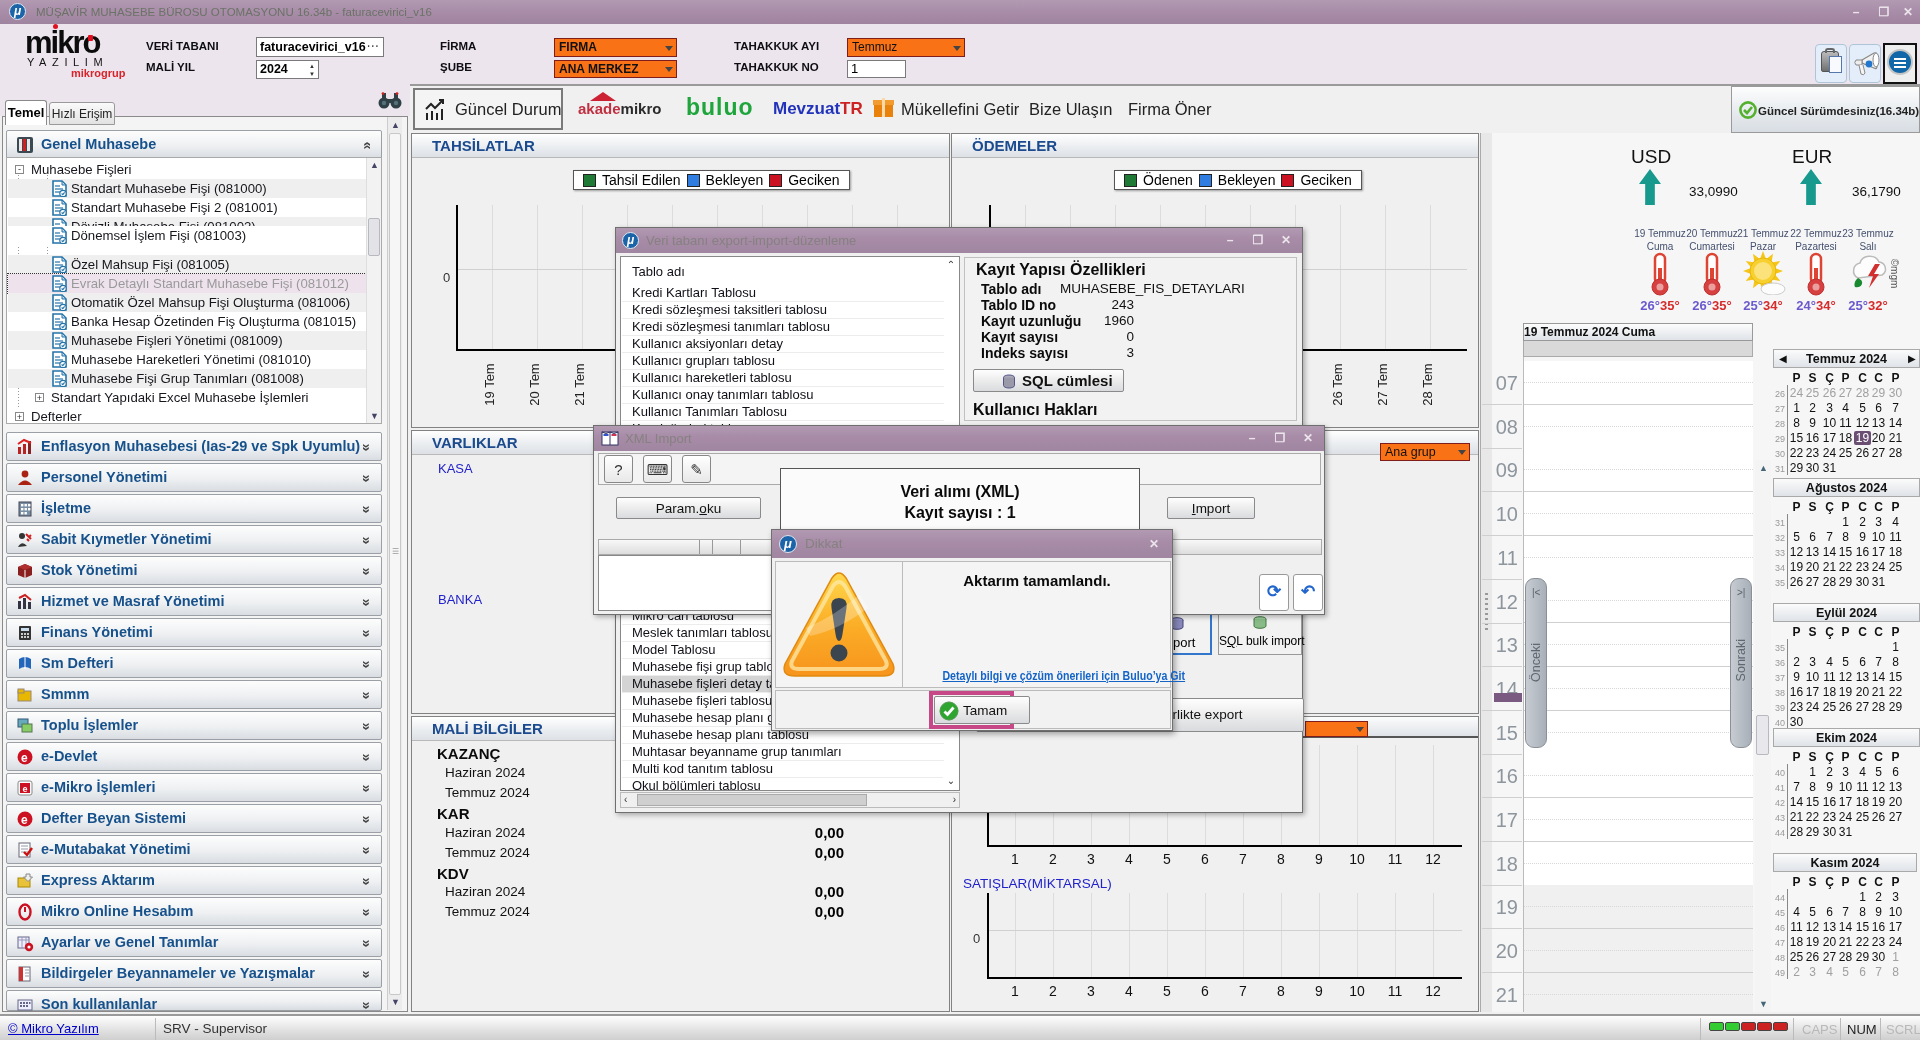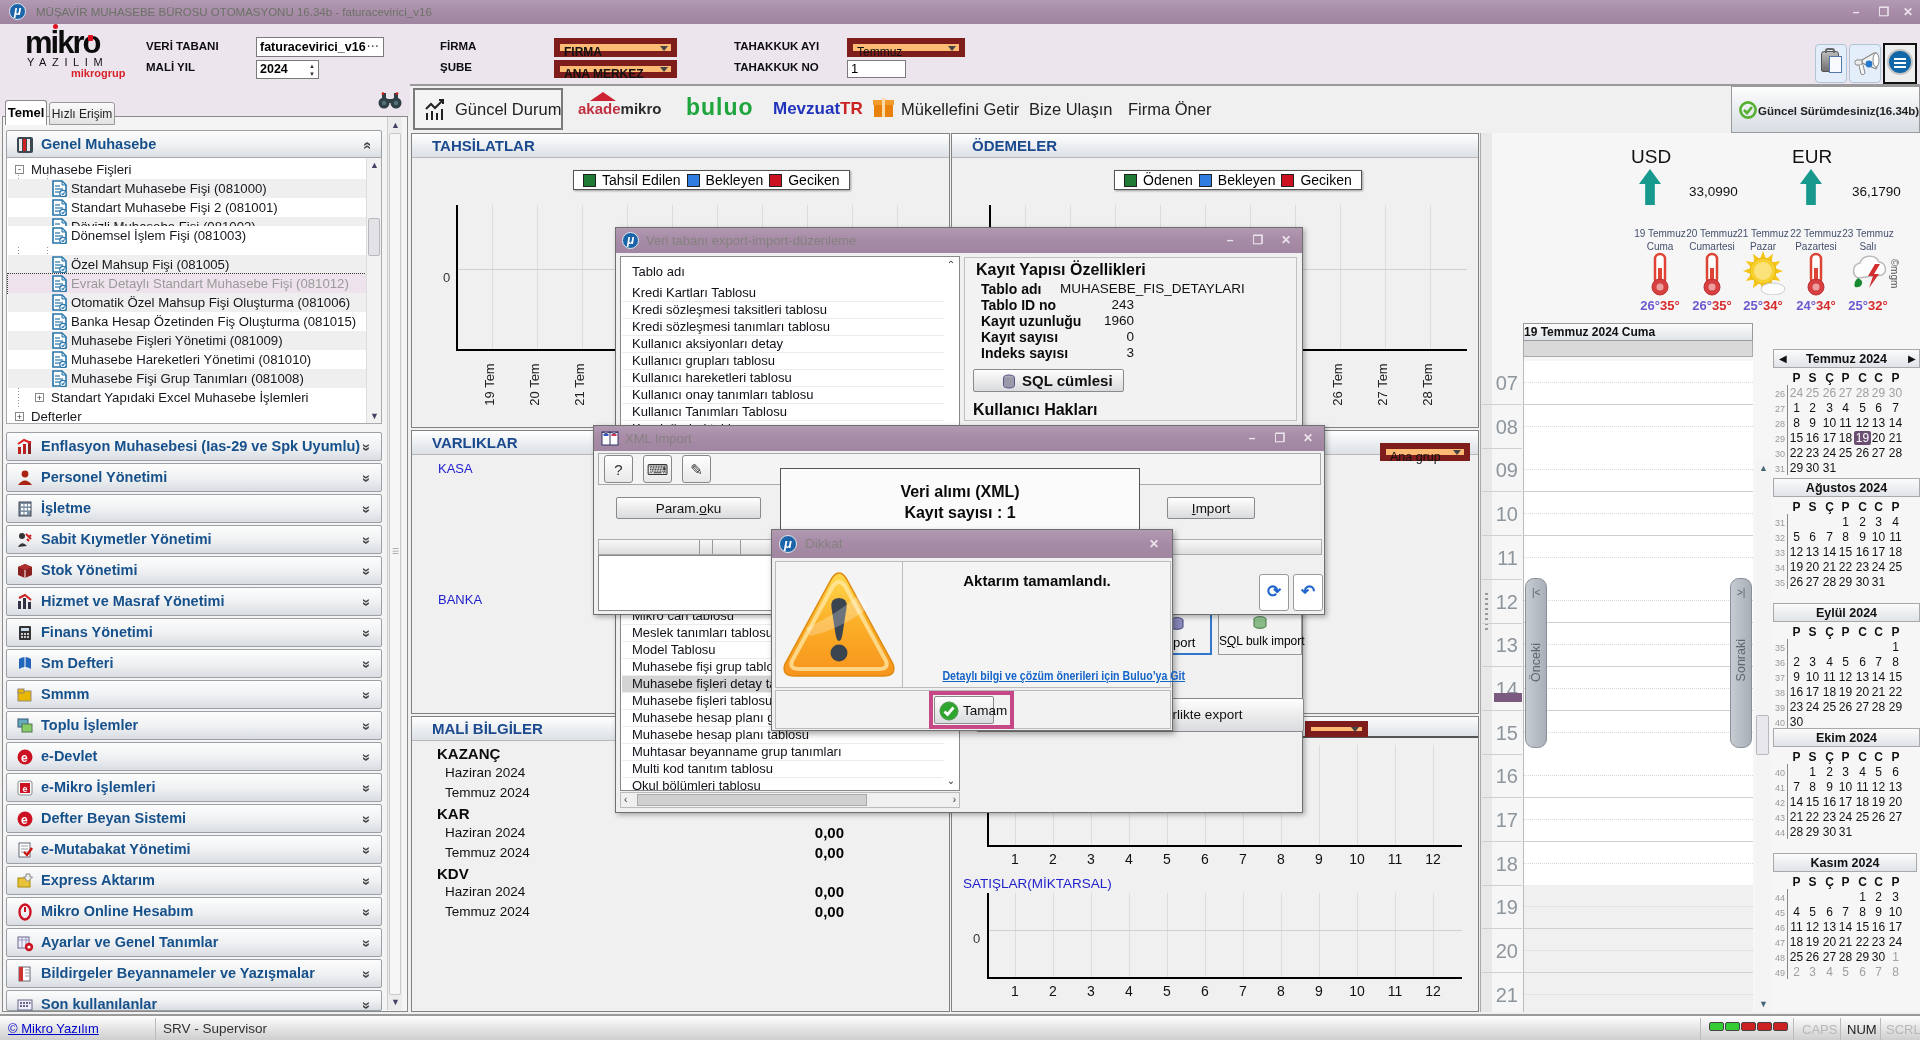--- a/index.html
+++ b/index.html
@@ -16,21 +16,21 @@
 .chev{display:inline-block;transform:rotate(90deg);font-size:14px;color:#444;}
 .tree-row{position:absolute;left:1px;width:358px;height:19px;font-size:13.2px;color:#16161d;line-height:19px;white-space:nowrap;}
 .leg{position:absolute;background:#fff;border:1px solid #555;box-shadow:1px 1px 2px rgba(0,0,0,.35);font-size:14px;height:20px;padding:0 9px;display:flex;align-items:center;gap:6px;white-space:nowrap;}
 .leg i{display:inline-block;width:13px;height:13px;border:1px solid #222;}
 .grid-v{position:absolute;width:1px;background:#dcdcdc;}
 .axis{position:absolute;background:#000;}
 .xlab{position:absolute;font-size:13px;color:#222;transform:rotate(-90deg);white-space:nowrap;}
 .dlgtitle{position:absolute;left:0;right:0;top:0;height:25px;background:linear-gradient(#b29ab2,#a78ba7 45%,#a086a0);color:rgba(115,124,108,.65);font-size:13px;line-height:25px;}
 .wbtn{position:absolute;top:4px;width:24px;height:17px;color:#ebe4eb;font-size:12px;text-align:center;line-height:16px;font-weight:bold;}
 .btn{position:absolute;background:linear-gradient(#fefefe,#eee 45%,#d9dbde);border:1px solid #8a8a8a;border-radius:2px;text-align:center;font-size:13.5px;color:#111;}
-.combo{position:absolute;background:#fdba74;border:6px solid #7f1d1d;font-size:12.5px;color:#111;}
+.combo{position:absolute;background:#f97316;border:1px solid #7f1d1d;font-size:12.5px;color:#111;}
 .combo .ar{position:absolute;right:3px;top:50%;margin-top:-2px;width:0;height:0;border:4px solid transparent;border-top:5px solid #444;}
 .fl{font-weight:bold;font-size:11.5px;color:#0d0d12;}
 .calh{position:absolute;left:0;width:100%;height:19px;background:linear-gradient(#fbfbfb,#dfe3e8);border:1px solid #a9a9a9;text-align:center;font-size:12.5px;font-weight:bold;color:#111;line-height:18px;}
 .cd{position:absolute;width:17px;text-align:center;font-size:12px;color:#111;}
 .cdh{position:absolute;width:17px;text-align:center;font-size:12px;font-weight:bold;color:#111;}
 .wkn{position:absolute;width:12px;text-align:right;font-size:9px;color:#999;}
 .lrow{position:absolute;left:1px;width:322px;height:17px;border-bottom:1px solid #ececec;font-size:13px;line-height:16px;color:#101018;padding-left:10px;white-space:nowrap;}
 </style></head><body>
 <div class="a" style="left:0;top:0;width:1920px;height:24px;background:linear-gradient(#b29ab2,#a78ba7 55%,#9f849f);">
     <div class="a" style="left:9px;top:3px;width:17px;height:17px;border-radius:50%;background:#1c64a8;border:1px solid #dfe8f2;color:#fff;font-size:12px;text-align:center;line-height:15px;font-style:italic;font-weight:bold;">μ</div>
@@ -1210,20 +1210,20 @@
       <path d="M52 12 Q59 2 66 12 L113 98 Q117 110 103 110 L15 110 Q1 110 5 98 Z" fill="url(#tri)" stroke="#e08a10" stroke-width="1.5"></path>
       <path d="M53 20 Q59 12 65 20 L106 95 Q109 103 99 103 L19 103 Q9 103 12 95 Z" fill="none" stroke="#ffe9a8" stroke-width="4" opacity="0.75"></path>
       <path d="M59 32 q9 0 7.5 10 l-4 26 q-1 7 -3.5 7 q-2.5 0 -3.5 -7 l-4 -26 q-1.5 -10 7.5 -10 z" fill="#3a4550"></path>
       <circle cx="59" cy="87" r="8.5" fill="#3a4550"></circle>
       <path d="M30 70 Q59 64 88 42 L80 28 Q55 50 26 62 Z" fill="#fff" opacity="0.25"></path>
     </svg>
 <div class="a" style="left:131px;top:42px;width:268px;text-align:center;font-size:15px;font-weight:bold;color:#0a0a0a;">Aktarım tamamlandı.</div>
 <div class="a" style="left:131px;top:139px;width:263px;text-align:right;font-size:12.5px;font-weight:bold;color:#1464c8;text-decoration:underline;white-space:nowrap;transform:scaleX(0.85);transform-origin:100% 50%;">Detaylı bilgi ve çözüm önerileri için Buluo’ya Git</div>
 <div class="a" style="left:3px;top:160px;width:396px;height:39px;border:1px solid #bbb;background:#f2f2f2;"></div>
 <div class="a" style="left:157px;top:161px;width:85px;height:38px;border:4px solid #c74886;background:#f2f2f2;"></div>
-<div class="btn" style="left:162px;top:166px;width:60px;height:28px;line-height:27px;font-size:13.5px;text-align:center;">
+<div class="btn" style="left:162px;top:166px;width:96px;height:28px;line-height:27px;font-size:13.5px;text-align:center;">
       <svg class="a" style="left:4px;top:4px;" width="20" height="20" viewBox="0 0 20 20">
         <circle cx="10" cy="10" r="9" fill="#2ea52e" stroke="#1a7a1a"></circle>
         <circle cx="10" cy="10" r="9" fill="none" stroke="#fff" stroke-width="0.5" opacity="0.5"></circle>
         <polyline points="5.5,10.5 8.5,13.5 14.5,6.5" fill="none" stroke="#fff" stroke-width="2.8"></polyline>
       </svg>
       <span style="position:absolute;left:28px;top:0;">Tamam</span>
     </div>
 </div>
 </body></html>

